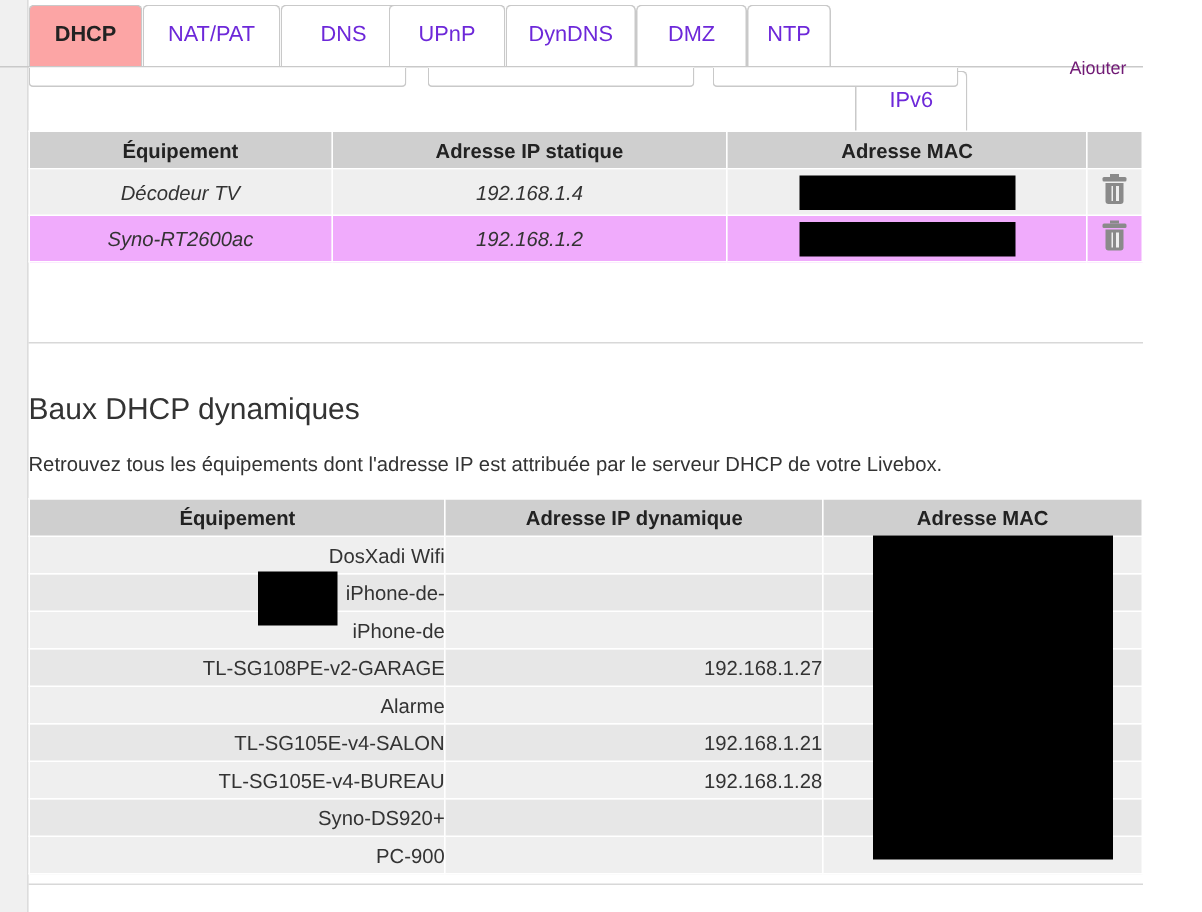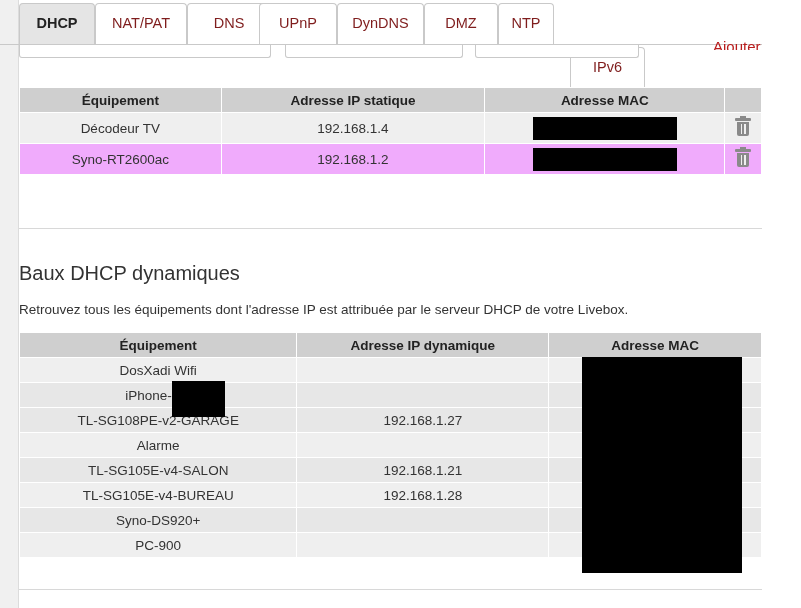--- a/index.html
+++ b/index.html
@@ -47,52 +47,52 @@
     background: #c9c9c9;
   }
   .tab {
     position: absolute;
     top: 3px;
     height: 41px;
     box-sizing: border-box;
     border: 1px solid #c9c9c9;
     border-bottom: none;
     background: #ffffff;
-    color: #7f1d1d;
+    color: #6d28d9;
     font-size: 14.5px;
     text-align: center;
     line-height: 39px;
     border-radius: 4px 4px 0 0;
     cursor: pointer;
     white-space: nowrap;
   }
   .tab.active {
-    background: #e5e5e5;
+    background: #fca5a5;
     color: #222222;
     font-weight: bold;
     z-index: 3;
   }
 
   
   .input-stub {
     position: absolute;
     top: 45px;
     height: 13px;
     box-sizing: border-box;
     border: 1px solid #c9c9c9;
     border-top: none;
     background: #ffffff;
     border-radius: 0 0 3px 3px;
   }
   .ajouter-link {
     position: absolute;
     left: 713px;
     top: 38px;
-    font-size: 15px;
-    color: #b91c1c;
+    font-size: 12px;
+    color: #701a75;
     text-decoration: underline;
     cursor: pointer;
     overflow: hidden;
     height: 12px;
   }
 
   
   .table-static {
     position: absolute;
     left: 19px;
@@ -110,20 +110,21 @@
     text-align: center;
     padding: 0;
   }
   .table-static td {
     height: 30px;
     border: 1px solid #ffffff;
     text-align: center;
     padding: 0;
     color: #333333;
     background: #efefef;
+    font-style: italic;
   }
   .table-static tr.alt td {
     background: #f0abfc;
   }
   .col-equip { width: 202px; }
   .col-ip    { width: 265px; }
   .col-mac   { width: 240px; }
   .col-del   { width: 36px; }
 
   .mac-redact {
@@ -213,21 +214,21 @@
     color: #222222;
     font-weight: bold;
     height: 24px;
     border: 1px solid #ffffff;
     text-align: center;
     padding: 0;
   }
   .table-dyn td {
     height: 24px;
     border: 1px solid #ffffff;
-    text-align: center;
+    text-align: right;
     padding: 0;
     color: #333333;
     background: #efefef;
   }
   .table-dyn tr.alt td { background: #e7e7e7; }
   .dcol-equip { width: 278px; }
   .dcol-ip    { width: 252px; }
   .dcol-mac   { width: 213px; }
 
   
@@ -335,20 +336,25 @@
       <tr>
         <td>DosXadi Wifi</td>
         <td></td>
         <td></td>
       </tr>
       <tr class="alt">
         <td>iPhone-de-</td>
         <td></td>
         <td></td>
       </tr>
+      <tr>
+        <td>iPhone-de</td>
+        <td></td>
+        <td></td>
+      </tr>
       <tr class="alt">
         <td>TL-SG108PE-v2-GARAGE</td>
         <td>192.168.1.27</td>
         <td></td>
       </tr>
       <tr>
         <td>Alarme</td>
         <td></td>
         <td></td>
       </tr>

